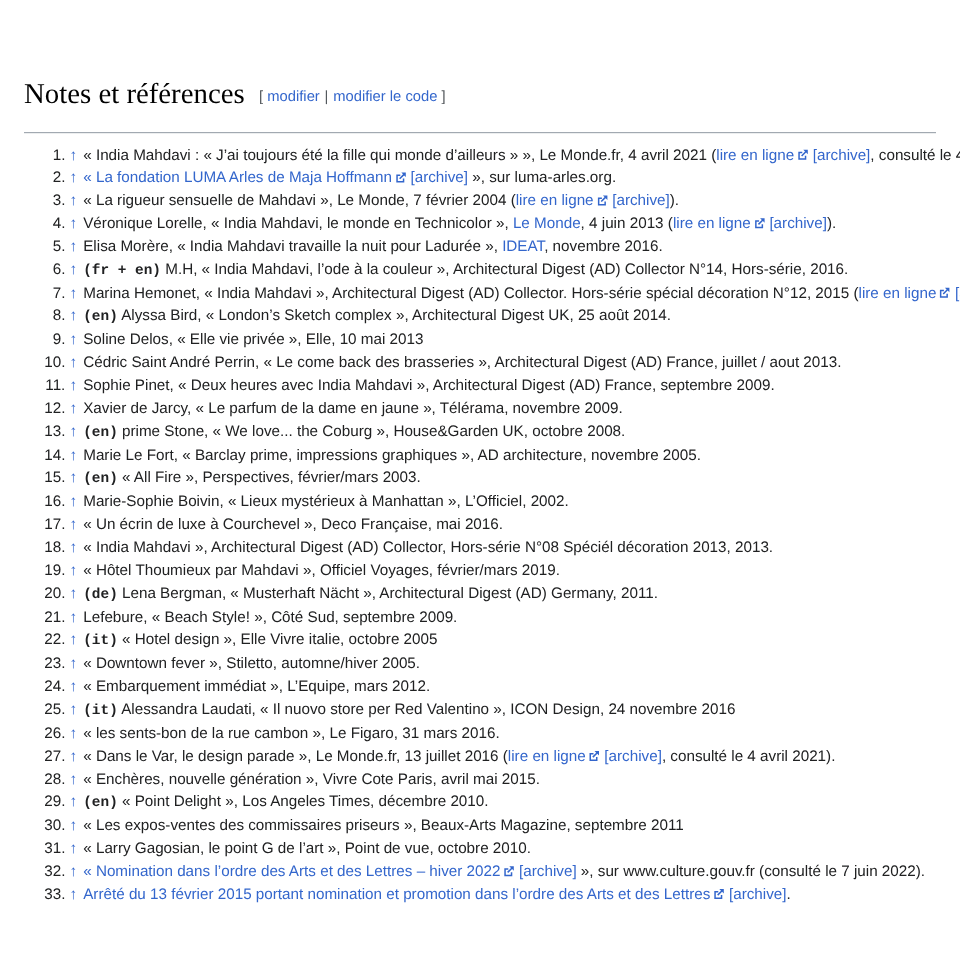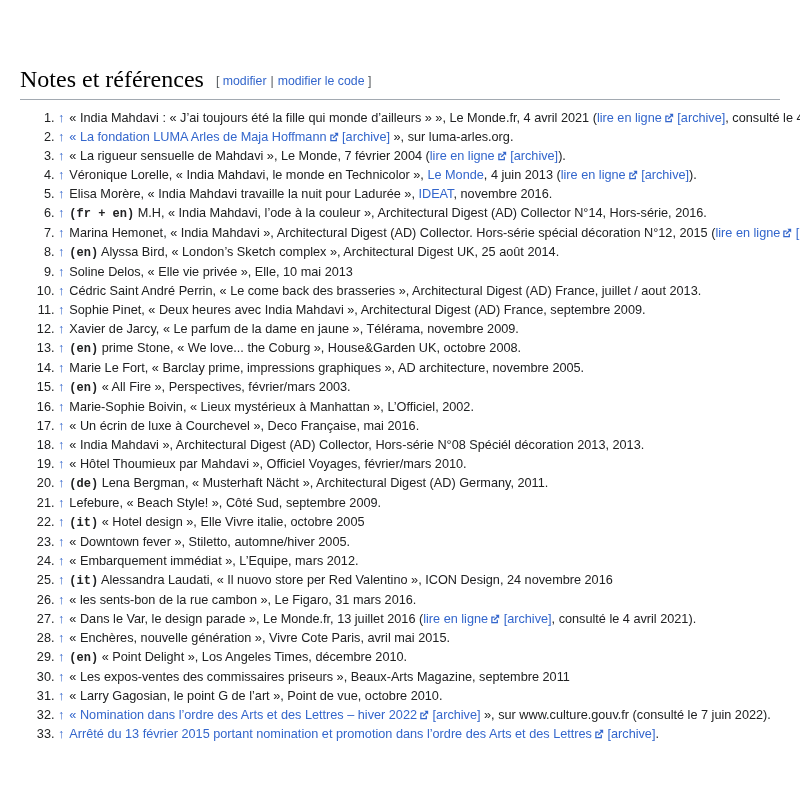--- a/index.html
+++ b/index.html
@@ -4,21 +4,21 @@
 <style>
   html, body { margin: 0; padding: 0; background: #fff; }
   body {
     width: 800px; height: 800px; overflow: hidden;
     font-family: "Liberation Sans", "DejaVu Sans", sans-serif;
     color: #202122;
   }
   .page { padding: 64px 20px 0 20px; }
 
   h2.section-heading {
-    margin: 0; padding: 0 0 5px 0;
+    margin: 0; padding: 0 0 16px 0;
     font-family: "Liberation Serif", "DejaVu Serif", serif;
     font-weight: 400; font-size: 24px; line-height: 1.25; color: #000;
     border-bottom: 1px solid #a2a9b1;
   }
   .editsection {
     font-family: "Liberation Sans", "DejaVu Sans", sans-serif;
     font-size: 12.3px; font-weight: 400; margin-left: 12px;
     color: #54595d; white-space: nowrap; vertical-align: 2px;
   }
   .editsection .bracket { color: #54595d; }
@@ -81,21 +81,21 @@
       <li><a class="backref">↑</a><span>Soline Delos, « Elle vie privée », </span><span class="italic">Elle</span><span>, 10 mai 2013</span></li>
       <li><a class="backref">↑</a><span>Cédric Saint André Perrin, « Le come back des brasseries », </span><span class="italic">Architectural Digest (AD) France</span><span>, juillet / aout 2013.</span></li>
       <li><a class="backref">↑</a><span>Sophie Pinet, « Deux heures avec India Mahdavi », </span><span class="italic">Architectural Digest (AD) France</span><span>, septembre 2009.</span></li>
       <li><a class="backref">↑</a><span>Xavier de Jarcy, « Le parfum de la dame en jaune », </span><span class="italic">Télérama</span><span>, novembre 2009.</span></li>
       <li><a class="backref">↑</a><span class="lang">(en)</span><span> prime Stone, « We love... the Coburg », </span><span class="italic">House&amp;Garden UK</span><span>, octobre 2008.</span></li>
       <li><a class="backref">↑</a><span>Marie Le Fort, « Barclay prime, impressions graphiques », </span><span class="italic">AD architecture</span><span>, novembre 2005.</span></li>
       <li><a class="backref">↑</a><span class="lang">(en)</span><span> « All Fire », </span><span class="italic">Perspectives</span><span>, février/mars 2003.</span></li>
       <li><a class="backref">↑</a><span>Marie-Sophie Boivin, « Lieux mystérieux à Manhattan », </span><span class="italic">L’Officiel</span><span>, 2002.</span></li>
       <li><a class="backref">↑</a><span>« Un écrin de luxe à Courchevel », </span><span class="italic">Deco Française</span><span>, mai 2016.</span></li>
       <li><a class="backref">↑</a><span>« India Mahdavi », </span><span class="italic">Architectural Digest (AD) Collector, Hors-série N°08 Spéciél décoration 2013</span><span>, 2013.</span></li>
-      <li><a class="backref">↑</a><span>« Hôtel Thoumieux par Mahdavi », </span><span class="italic">Officiel Voyages</span><span>, février/mars 2010.</span></li>
+      <li><a class="backref">↑</a><span>« Hôtel Thoumieux par Mahdavi », </span><span class="italic">Officiel Voyages</span><span>, février/mars 2019.</span></li>
       <li><a class="backref">↑</a><span class="lang">(de)</span><span> Lena Bergman, « Musterhaft Nächt », </span><span class="italic">Architectural Digest (AD) Germany</span><span>, 2011.</span></li>
       <li><a class="backref">↑</a><span>Lefebure, « Beach Style! », </span><span class="italic">Côté Sud</span><span>, septembre 2009.</span></li>
       <li><a class="backref">↑</a><span class="lang">(it)</span><span> « Hotel design », </span><span class="italic">Elle Vivre italie</span><span>, octobre 2005</span></li>
       <li><a class="backref">↑</a><span>« Downtown fever », </span><span class="italic">Stiletto</span><span>, automne/hiver 2005.</span></li>
       <li><a class="backref">↑</a><span>« Embarquement immédiat », </span><span class="italic">L’Equipe</span><span>, mars 2012.</span></li>
       <li><a class="backref">↑</a><span class="lang">(it)</span><span> Alessandra Laudati, « Il nuovo store per Red Valentino », </span><span class="italic">ICON Design</span><span>, 24 novembre 2016</span></li>
       <li><a class="backref">↑</a><span>« les sents-bon de la rue cambon », </span><span class="italic">Le Figaro</span><span>, 31 mars 2016.</span></li>
       <li><a class="backref">↑</a><span>« Dans le Var, le design parade », </span><span class="italic">Le Monde.fr</span><span>, 13 juillet 2016 (</span><a>lire en ligne<svg class="extico" width="10" height="10" viewBox="0 0 12 12">
             <path d="M6.5 1h4.5v4.5L9.3 3.8 5.4 7.7 4.3 6.6 8.2 2.7 6.5 1z" fill="#3366cc"></path>
             <path d="M1.5 3h4v1.5H3v5h5V7h1.5v4h-8V3z" fill="#3366cc"></path>

